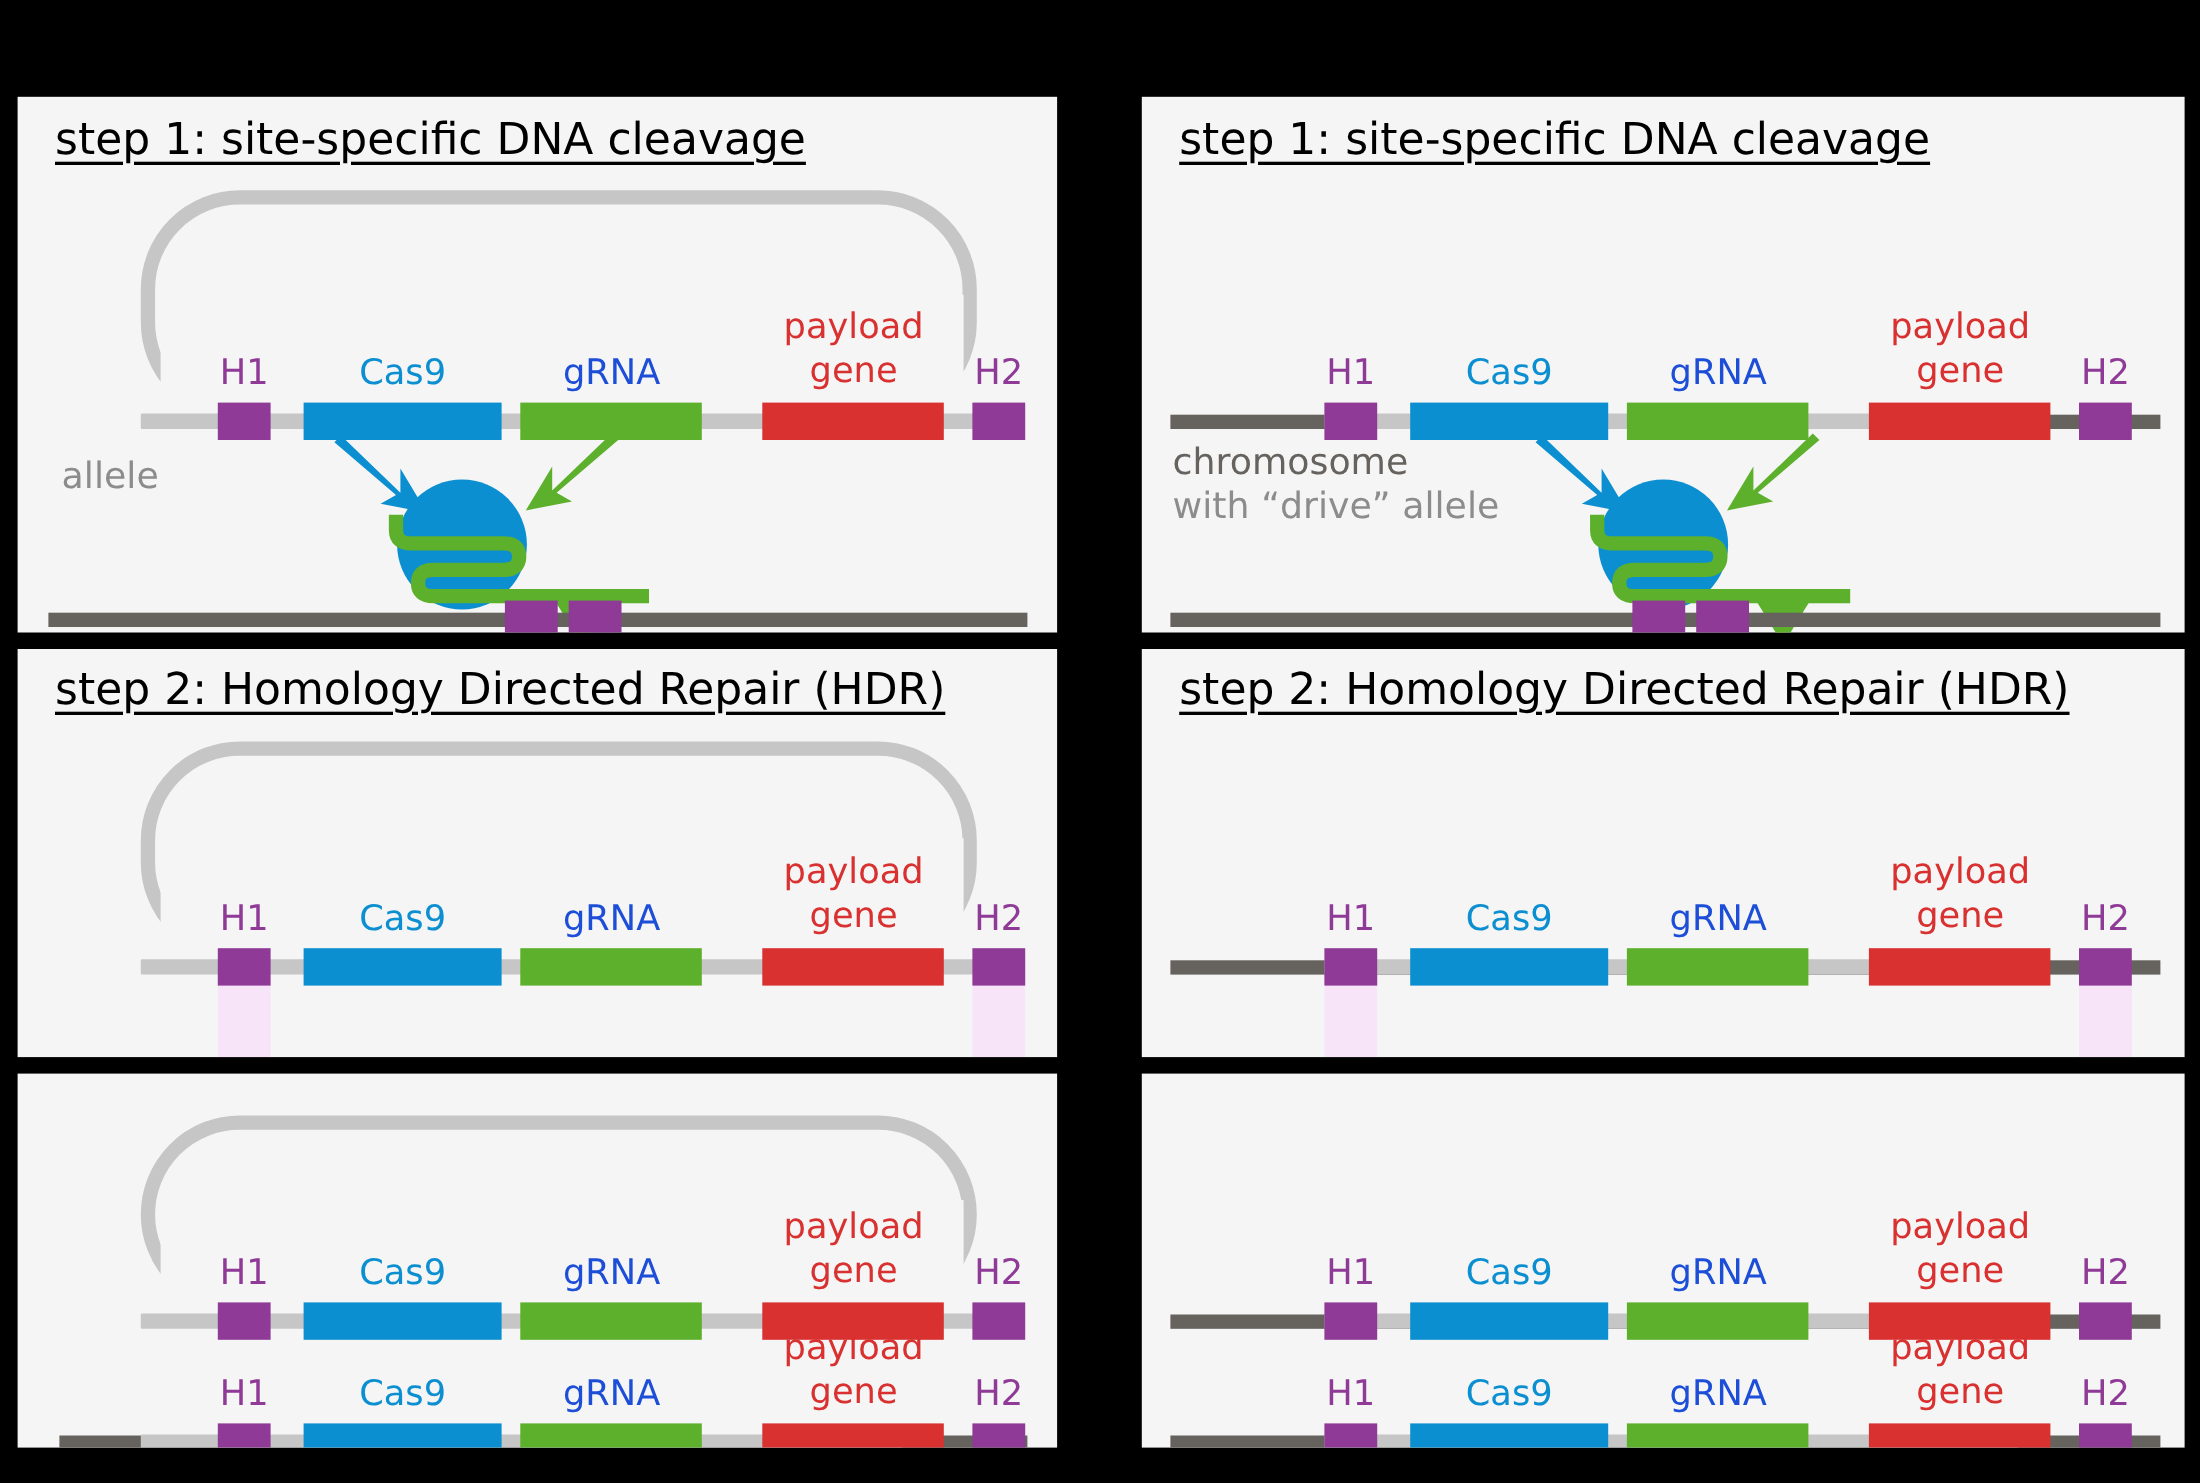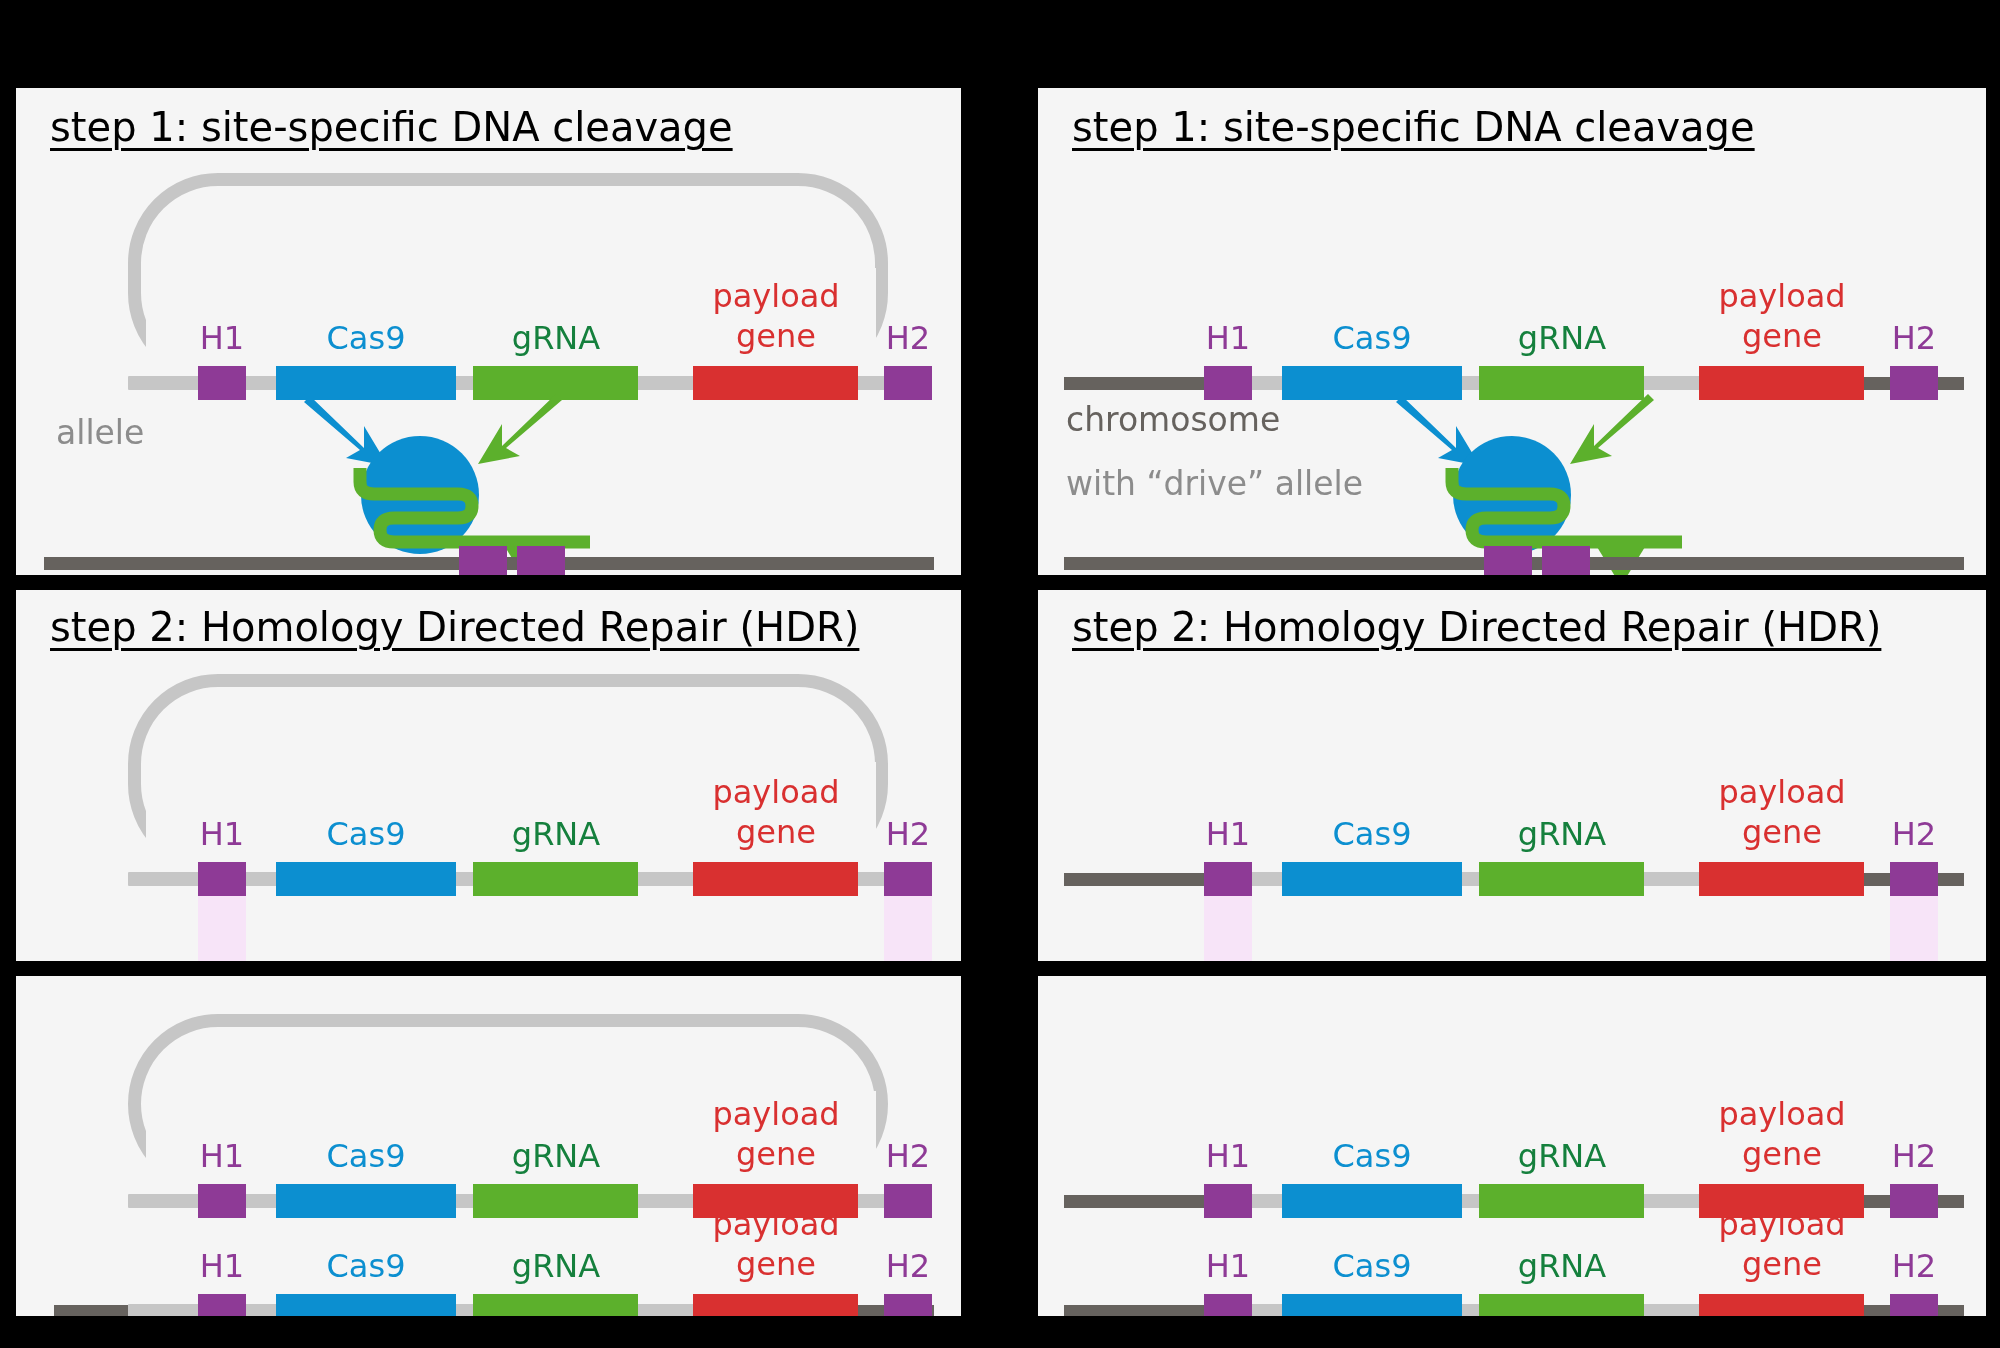--- a/index.html
+++ b/index.html
@@ -25,21 +25,21 @@
   .chrline{position:absolute;height:13px;background:#66625e;top:1px;}
   .seg{position:absolute;height:34px;top:-10px;}
   .seg.h{background:#8e3a96;}
   .seg.cas{background:#0c8fd0;}
   .seg.grna{background:#5cb02c;}
   .seg.pay{background:#d93030;}
   .seglab{position:absolute;text-align:center;white-space:nowrap;
           font-size:32px;line-height:1.0;}
   .seglab.h{color:#8e3a96;}
   .seglab.cas{color:#0c8fd0;}
-  .seglab.grna{color:#15803d;}
+  .seglab.grna{color:#1d4ed8;}
   .seglab.pay{color:#d93030;}
 
   
   .loop{position:absolute;border:13px solid #c6c6c6;border-radius:90px;
         box-sizing:border-box;background:transparent;}
   .loopmask{position:absolute;background:#f5f5f5;}
 
   
   .cas9blob{position:absolute;background:#0c8fd0;border-radius:50%;}
   .grna-svg{position:absolute;overflow:visible;}
@@ -124,21 +124,21 @@
 
       <div class="seglab h" style="left:114px;top:-54px;width:100px;">H1</div>
       <div class="seglab cas" style="left:228px;top:-54px;width:160px;">Cas9</div>
       <div class="seglab grna" style="left:418px;top:-54px;width:160px;">gRNA</div>
       <div class="seglab pay" style="left:638px;top:-96px;width:160px;">payload</div>
       <div class="seglab pay" style="left:638px;top:-56px;width:160px;">gene</div>
       <div class="seglab h" style="left:800px;top:-54px;width:100px;">H2</div>
     </div>
 
     <div class="darkgreytext" style="left:28px;top:312px;">chromosome</div>
-    <div class="greytext" style="left:28px;top:352px;margin-top:24px;">with “drive” allele</div>
+    <div class="greytext" style="left:28px;top:352px;">with “drive” allele</div>
 
     <svg class="arrow-svg" style="left:356px;top:300px;width:130px;height:90px;" viewBox="0 0 130 90">
       <g fill="#0c8fd0">
           <path d="M8 8 L62 60 L62 38 L86 78 L44 70 L58 62 L2 14 Z"></path>
         </g>
     </svg>
     <svg class="arrow-svg" style="left:490px;top:300px;width:130px;height:90px;" viewBox="0 0 130 90">
       <g fill="#5cb02c">
           <path d="M120 6 L66 58 L66 36 L42 76 L84 68 L70 60 L126 12 Z"></path>
         </g>

